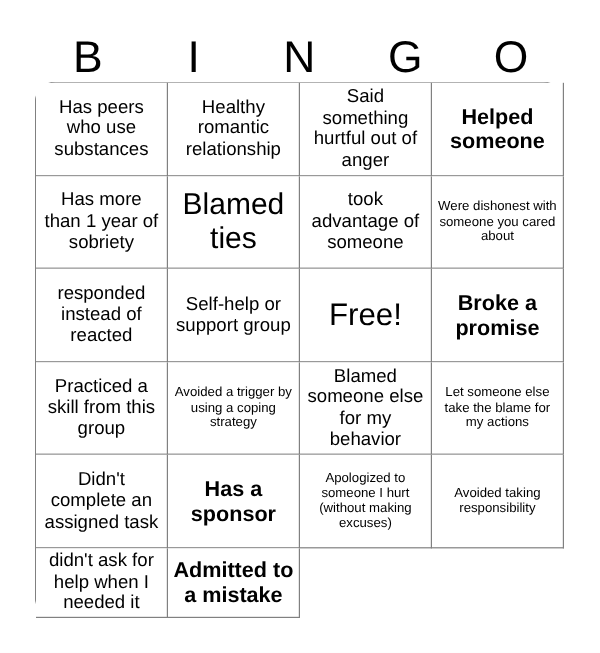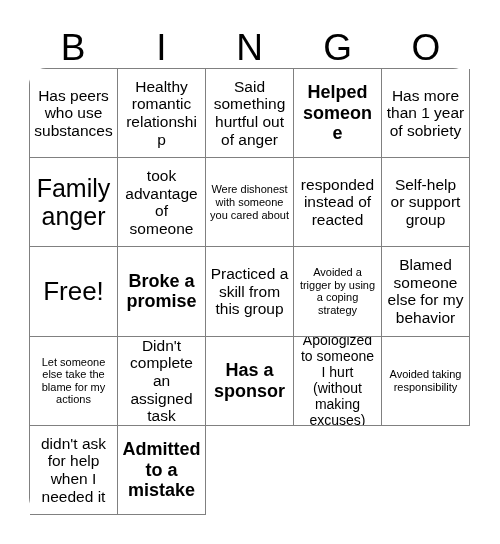--- a/index.html
+++ b/index.html
@@ -45,21 +45,21 @@
   .grid {
     position: absolute;
     left: 29px;
     top: 68px;
     width: 441px;
     height: 447px;
     border-top: 1.5px solid #808080;
     border-left: 1.5px solid #808080;
     box-sizing: border-box;
     display: grid;
-    grid-template-columns: repeat(5, 1fr);
+    grid-template-columns: repeat(4, 1fr);
     grid-template-rows: repeat(5, 1fr);
     border-radius: 17px;
   }
   .cell {
     border-right: 1.5px solid #808080;
     border-bottom: 1.5px solid #808080;
     box-sizing: border-box;
     display: flex;
     align-items: center;
     justify-content: center;
@@ -72,21 +72,21 @@
     display: block;
     width: 100%;
     line-height: 1.14;
     word-wrap: break-word;
   }
   
   .fs-xl { font-size: 25px; }
   .fs-lg { font-size: 18px; font-weight: bold; }
   .fs-md { font-size: 15.5px; }
   .fs-sm { font-size: 11px; }
-  .fs-xs { font-size: 14px; }
+  .fs-xs { font-size: 11px; }
   .free .cell-text { font-size: 26px; }
 </style>
 </head>
 <body>
 
 <div class="card">
 
   <div class="header-row">
     <div class="header-cell">B</div>
     <div class="header-cell">I</div>
@@ -107,21 +107,21 @@
         <span class="cell-text fs-md">Said something hurtful out of anger</span>
       </div>
     <div class="cell">
         <span class="cell-text fs-lg">Helped someone</span>
       </div>
 
     <div class="cell">
         <span class="cell-text fs-md">Has more than 1 year of sobriety</span>
       </div>
     <div class="cell">
-        <span class="cell-text fs-xl">Family anger</span>
+        <span class="cell-text fs-xl">Blamed ties</span>
       </div>
     <div class="cell">
         <span class="cell-text fs-md">took advantage of someone</span>
       </div>
     <div class="cell">
         <span class="cell-text fs-sm">Were dishonest with someone you cared about</span>
       </div>
 
     <div class="cell">
         <span class="cell-text fs-md">responded instead of reacted</span>

